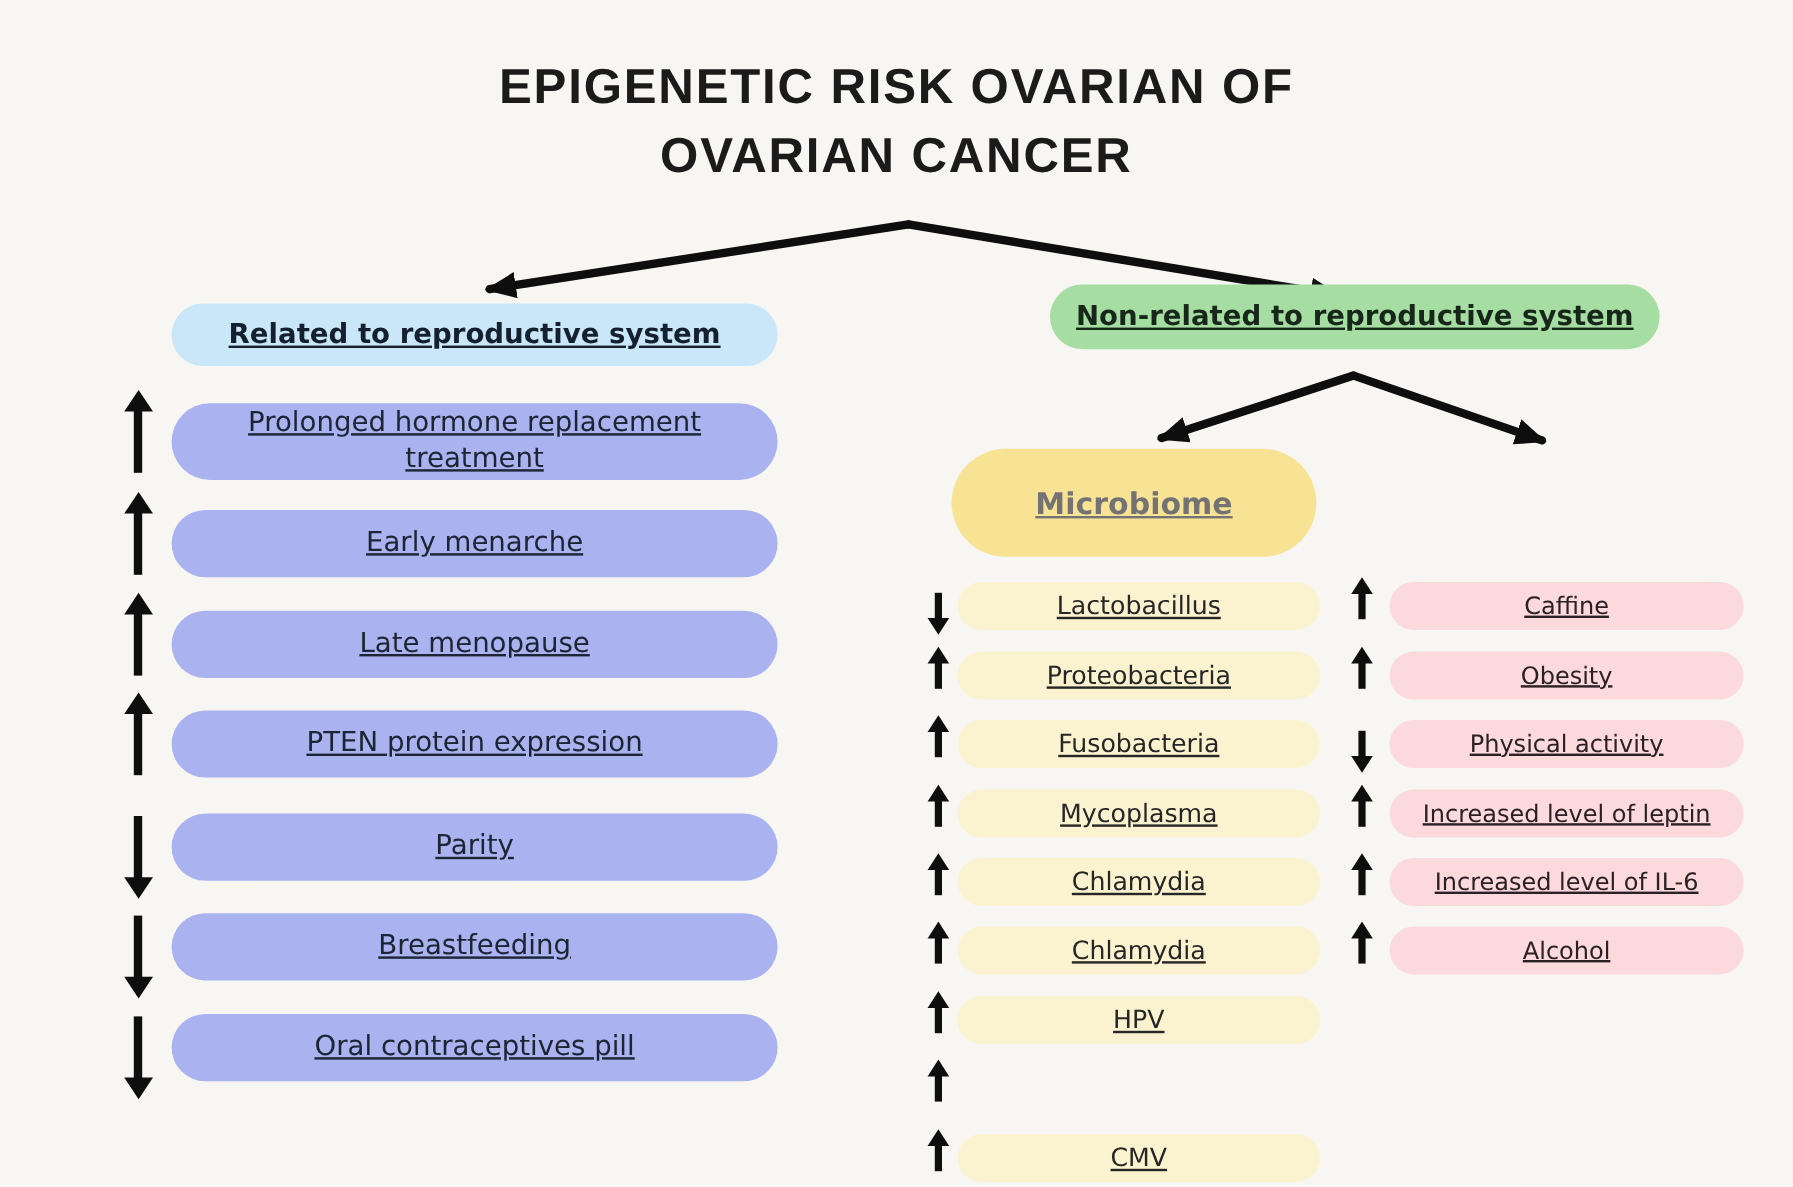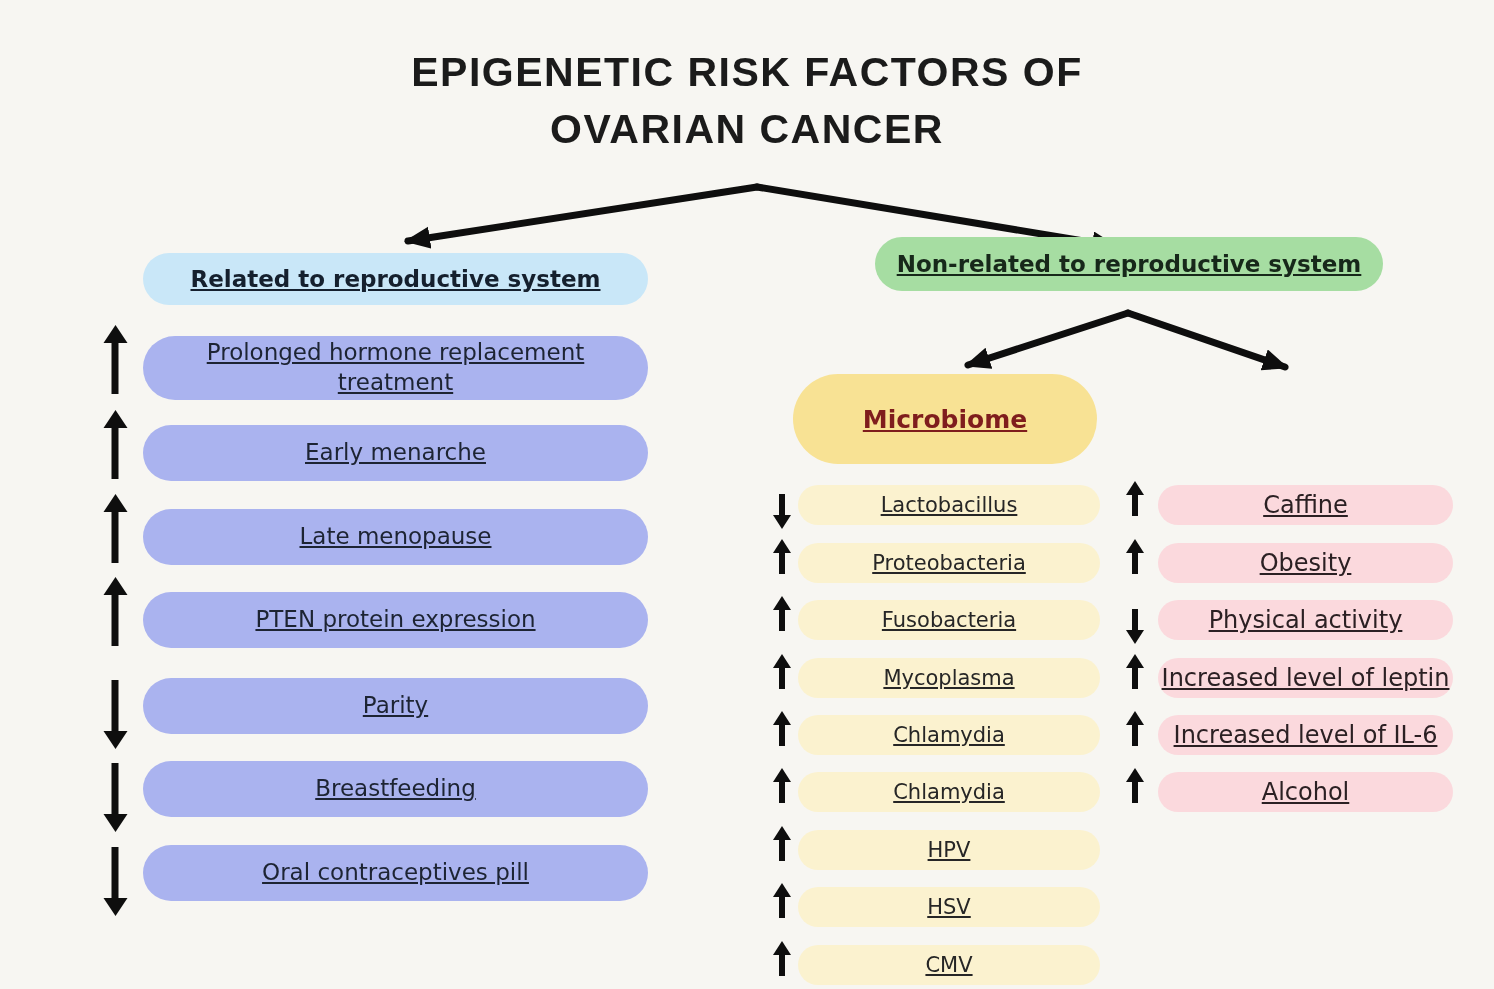--- a/index.html
+++ b/index.html
@@ -36,21 +36,21 @@
   .hdr-repro {
     position:absolute; left:143px; top:253px; width:505px; height:52px;
     background:var(--blue_header,#c9e7f8); color:#15202e; font-size:23px;
   }
   .hdr-nonrepro {
     position:absolute; left:875px; top:237px; width:508px; height:54px;
     background:var(--green_header,#a6dda2); color:#17281a; font-size:23px;
   }
   .hdr-microbiome {
     position:absolute; left:793px; top:374px; width:304px; height:90px;
-    background:var(--yellow_header,#f8e294); color:#7f1d1d; font-size:25px;
+    background:var(--yellow_header,#f8e294); color:#737373; font-size:25px;
   }
   .hdr-behavioral {
     position:absolute; left:1155px; top:377px; width:290px; height:86px;
     background:var(--red_header,#f7959b); color:#2a1517; font-size:24px;
   }
 
   
   .row { position:absolute; }
   .l-row { left:95px; width:553px; }
   .l-row .pill {
@@ -61,21 +61,21 @@
   .m-row { left:755px; width:345px; height:40px; }
   .m-row .pill {
     position:absolute; left:43px; right:0; top:0; bottom:0;
     background:var(--yellow_pill,#fbf2cf); color:#262626;
     font-size:21px; padding:0 10px; white-space:nowrap;
   }
   .b-row { left:1120px; width:333px; height:40px; }
   .b-row .pill {
     position:absolute; left:38px; right:0; top:0; bottom:0;
     background:var(--pink_pill,#fbd9dd); color:#2b2023;
-    font-size:24px; padding:0 6px; white-space:nowrap;
+    font-size:20px; padding:0 6px; white-space:nowrap;
   }
 
   
   .t-arrow { position:absolute; top:50%; background:var(--ink,#0e0e0e); }
   .t-arrow::before {
     content:""; position:absolute; left:50%; transform:translateX(-50%);
     width:0; height:0;
     border-left:12px solid transparent; border-right:12px solid transparent;
   }
   .tall { width:7px; height:52px; transform:translate(-50%,-50%); }
@@ -85,21 +85,21 @@
   .short::before { border-left-width:9px; border-right-width:9px; }
   .short[data-dir="up"]::before   { top:-13px;    border-bottom:14px solid var(--ink,#0e0e0e); }
   .short[data-dir="down"]::before { bottom:-13px; border-top:14px solid var(--ink,#0e0e0e); }
 </style>
 </head>
 <body>
 
 <div id="canvas" style="--bg: #f7f6f2; --ink: #0e0e0e; --blue_header: #c9e7f8; --green_header: #a6dda2; --purple_pill: #aab3ef; --yellow_header: #f8e294; --yellow_pill: #fbf2cf; --red_header: #f7959b; --pink_pill: #fbd9dd;">
 
   <div class="title">
-    <div>EPIGENETIC RISK FACTORS OF</div>
+    <div>EPIGENETIC RISK OVARIAN OF</div>
     <div>OVARIAN CANCER</div>
   </div>
 
   <svg id="connectors" width="1494" height="989">
     <defs>
       <marker id="ah" markerUnits="userSpaceOnUse" markerWidth="30" markerHeight="26" refX="22" refY="11" orient="auto">
         <path d="M0,0 L26,11 L0,22 Z" fill="#0e0e0e"></path>
       </marker>
     </defs>
     <line x1="757" y1="187" x2="408" y2="241" stroke="#0e0e0e" stroke-width="7" stroke-linecap="round" marker-end="url(#ah)"></line>
@@ -164,21 +164,20 @@
   <div class="row m-row" style="top:772px;">
     <span class="t-arrow short" style="left:27px;" data-dir="up"></span>
     <div class="pill">Chlamydia</div>
   </div>
   <div class="row m-row" style="top:830px;">
     <span class="t-arrow short" style="left:27px;" data-dir="up"></span>
     <div class="pill">HPV</div>
   </div>
   <div class="row m-row" style="top:887px;">
     <span class="t-arrow short" style="left:27px;" data-dir="up"></span>
-    <div class="pill">HSV</div>
   </div>
   <div class="row m-row" style="top:945px;">
     <span class="t-arrow short" style="left:27px;" data-dir="up"></span>
     <div class="pill">CMV</div>
   </div>
 
   <div class="row b-row" style="top:485px;">
     <span class="t-arrow short" style="left:15px;" data-dir="up"></span>
     <div class="pill">Caffine</div>
   </div>

